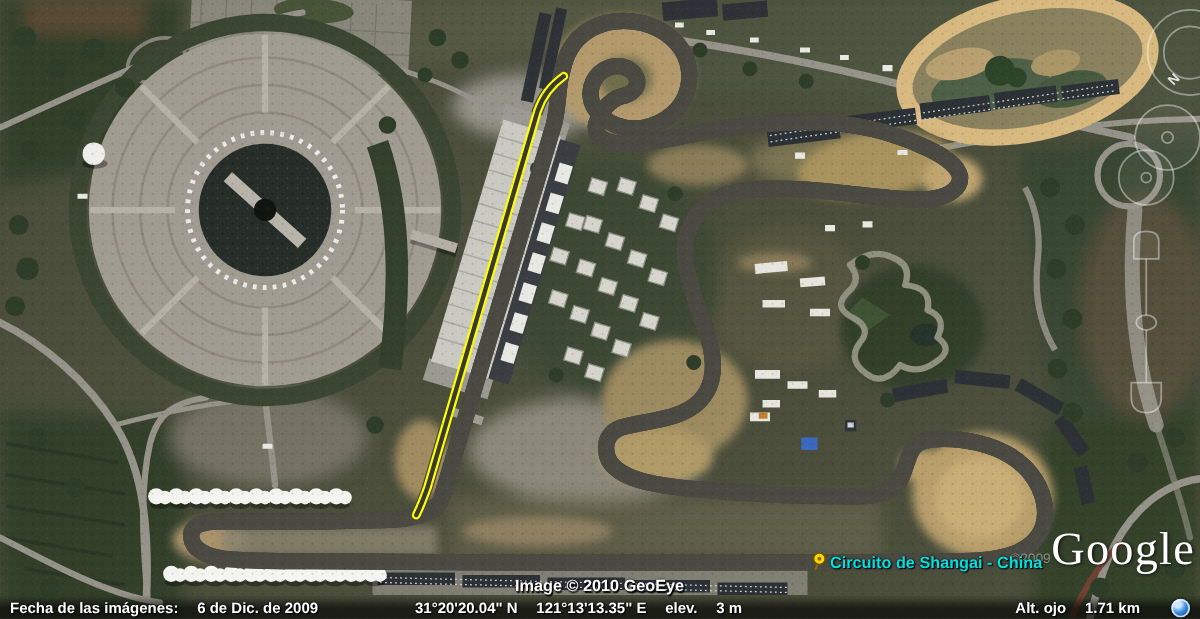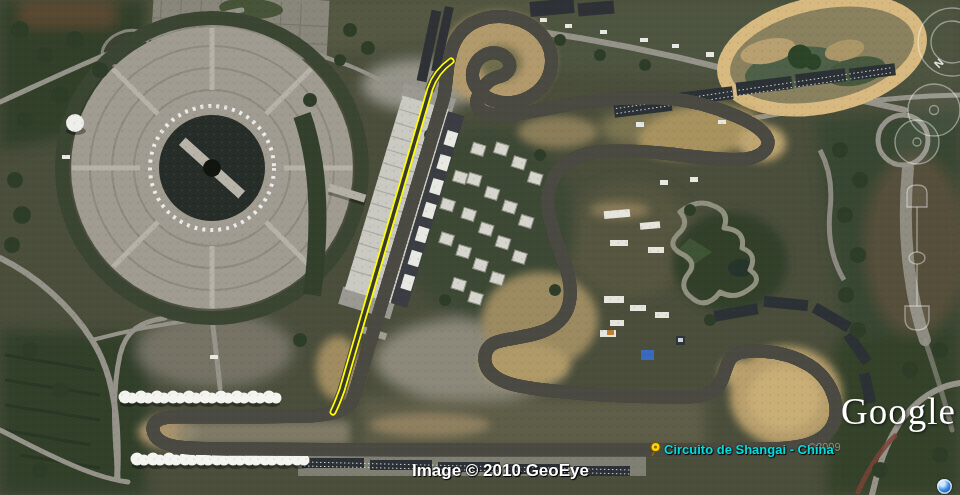--- a/index.html
+++ b/index.html
@@ -3,26 +3,26 @@
 <meta charset="utf-8">
 <style>
   html,body{margin:0;padding:0;background:#222;}
   .stage{position:relative;width:960px;height:495px;overflow:hidden;
          font-family:"Liberation Sans",sans-serif;background:#49503c;}
   .maplayer{position:absolute;inset:0;z-index:0;}
   
   .ghost-year{position:absolute;left:808px;top:441px;z-index:2;
     font-size:11px;font-weight:400;color:rgba(215,215,215,.55);
     text-shadow:0 1px 1px rgba(0,0,0,.4);}
-  .google-logo{position:absolute;left:841px;top:390px;z-index:3;
+  .google-logo{position:absolute;left:841px;top:418px;z-index:3;
     font-family:"Liberation Serif","DejaVu Serif",serif;
     font-size:37px;color:#fff;letter-spacing:1px;
     text-shadow:1px 1px 3px rgba(0,0,0,.75);}
   .attribution{position:absolute;left:412px;top:461px;z-index:3;
-    font-size:17px;font-weight:700;color:#fff;
+    font-size:13px;font-weight:700;color:#fff;
     text-shadow:0 0 2px #000,1px 1px 1px #000;}
   .placemark{position:absolute;left:648px;top:441px;z-index:4;
     display:flex;align-items:center;gap:3px;cursor:pointer;}
   .placemark-label{font-size:13px;font-weight:700;color:#00e0e0;
     text-shadow:0 0 2px #000,1px 1px 1px #000;white-space:nowrap;}
   .navctl{position:absolute;left:880px;top:0;z-index:5;}
   
   .status-bar{position:absolute;left:0;right:0;bottom:0;height:19px;z-index:6;
     background:linear-gradient(to bottom,rgba(0,0,0,0),rgba(0,0,0,.62) 55%);
     color:#fff;font-size:12px;font-weight:700;
@@ -508,15 +508,31 @@
 
   <div class="placemark">
     <svg width="13" height="16" viewBox="0 0 13 16">
       <line x1="4" y1="15" x2="7" y2="9" stroke="#8a6d00" stroke-width="1.6"></line>
       <circle cx="7.5" cy="6" r="4.6" fill="#ffd400" stroke="#6e5600" stroke-width="1.2"></circle>
       <circle cx="7.5" cy="6" r="1.6" fill="#8a6d00"></circle>
     </svg>
     <span class="placemark-label">Circuito de Shangai - China</span>
   </div>
 
+  <div class="status-bar">
+    <div class="grp g-date">
+      <span>Fecha de las imágenes:</span>
+      <span>6 de Dic. de 2009</span>
+    </div>
+    <div class="grp g-coord">
+      <span>31°20'20.04" N</span>
+      <span>121°13'13.35" E</span>
+      <span>elev.</span>
+      <span>3 m</span>
+    </div>
+    <div class="grp g-alt">
+      <span>Alt. ojo</span>
+      <span>1.71 km</span>
+    </div>
+  </div>
   <span class="stream-icon"></span>
 
 </div>
 
 </body></html>

